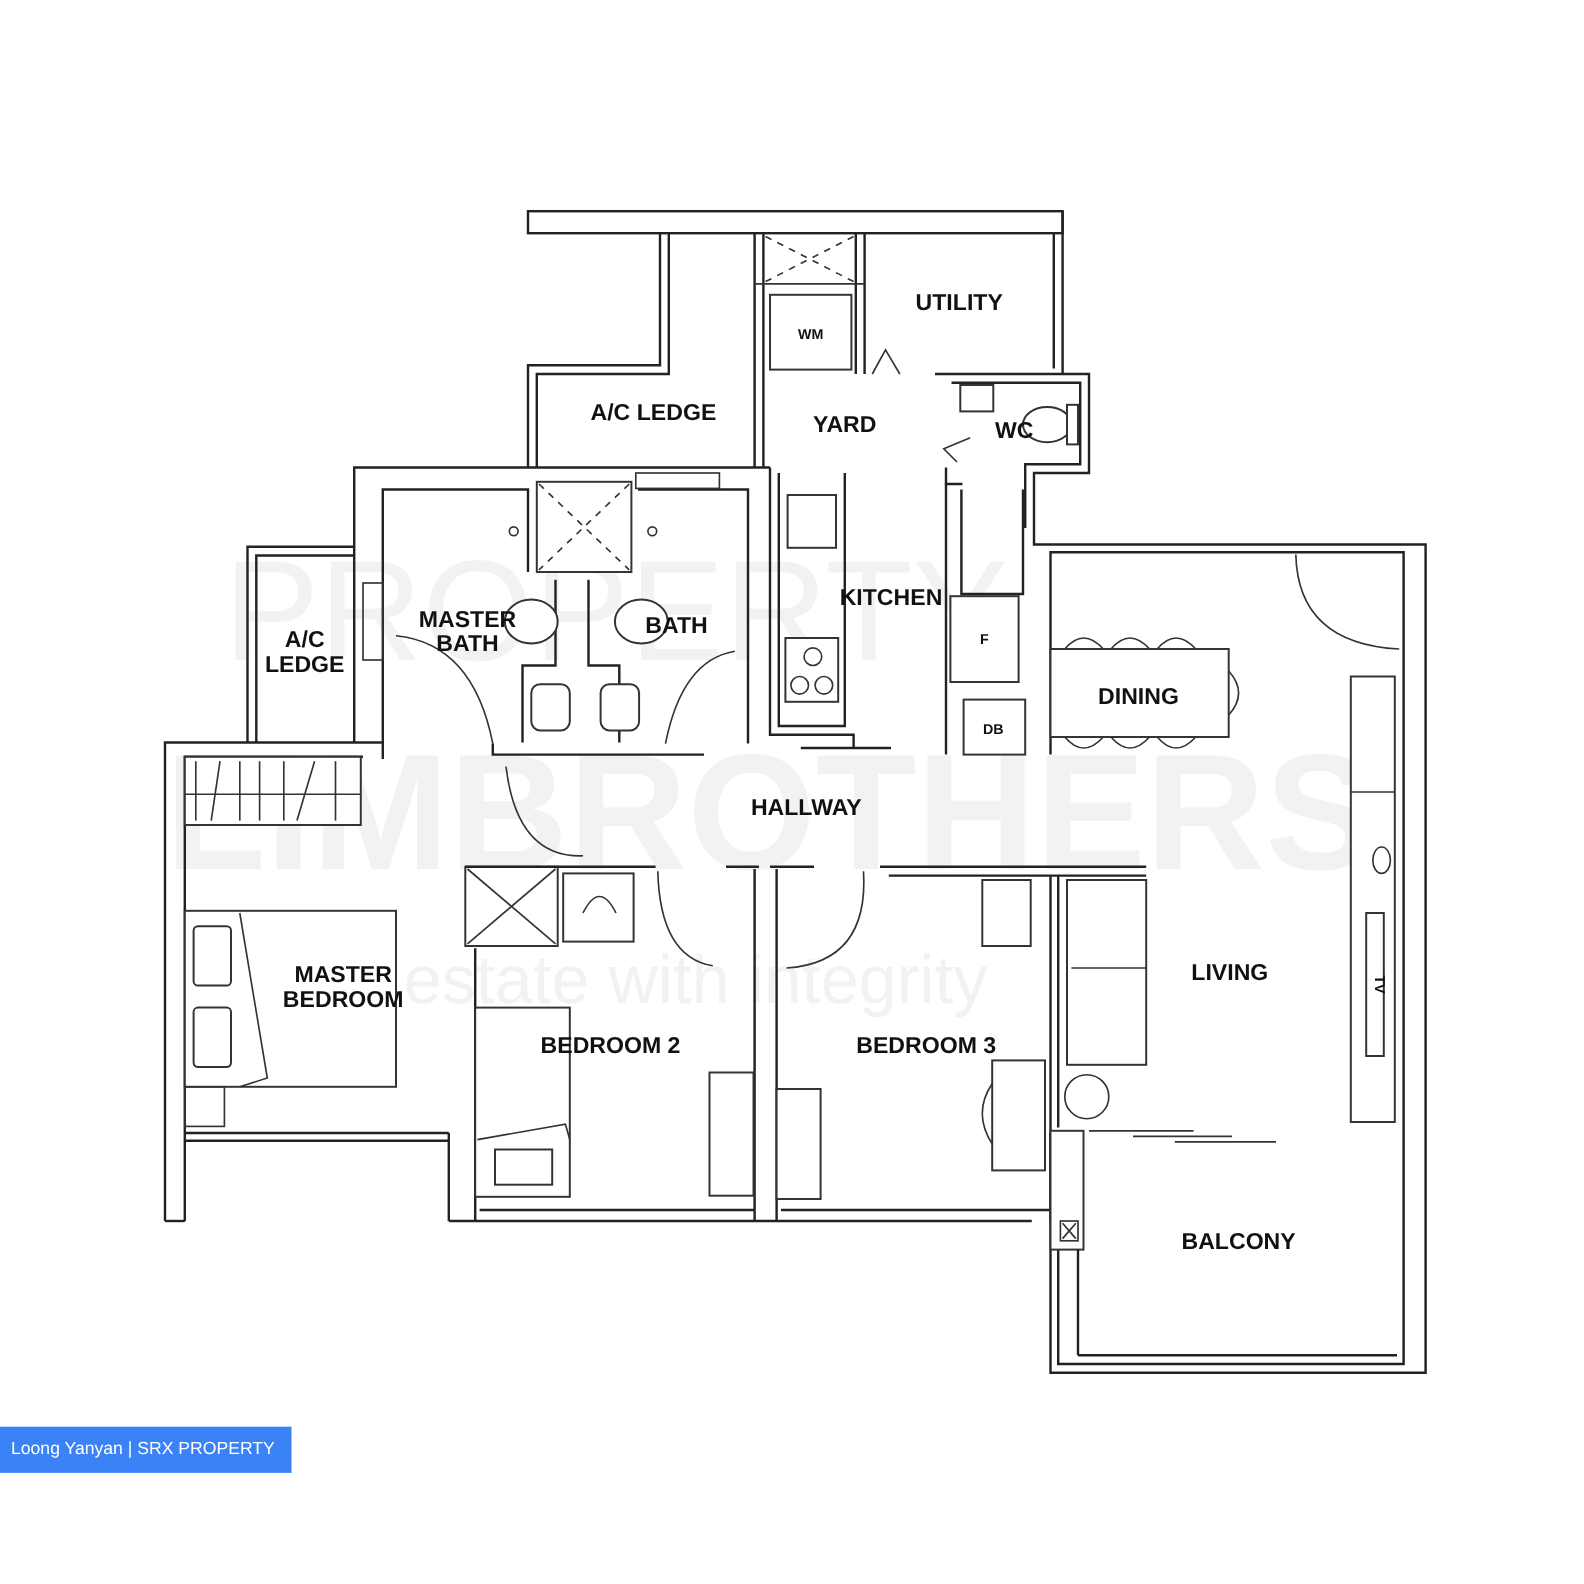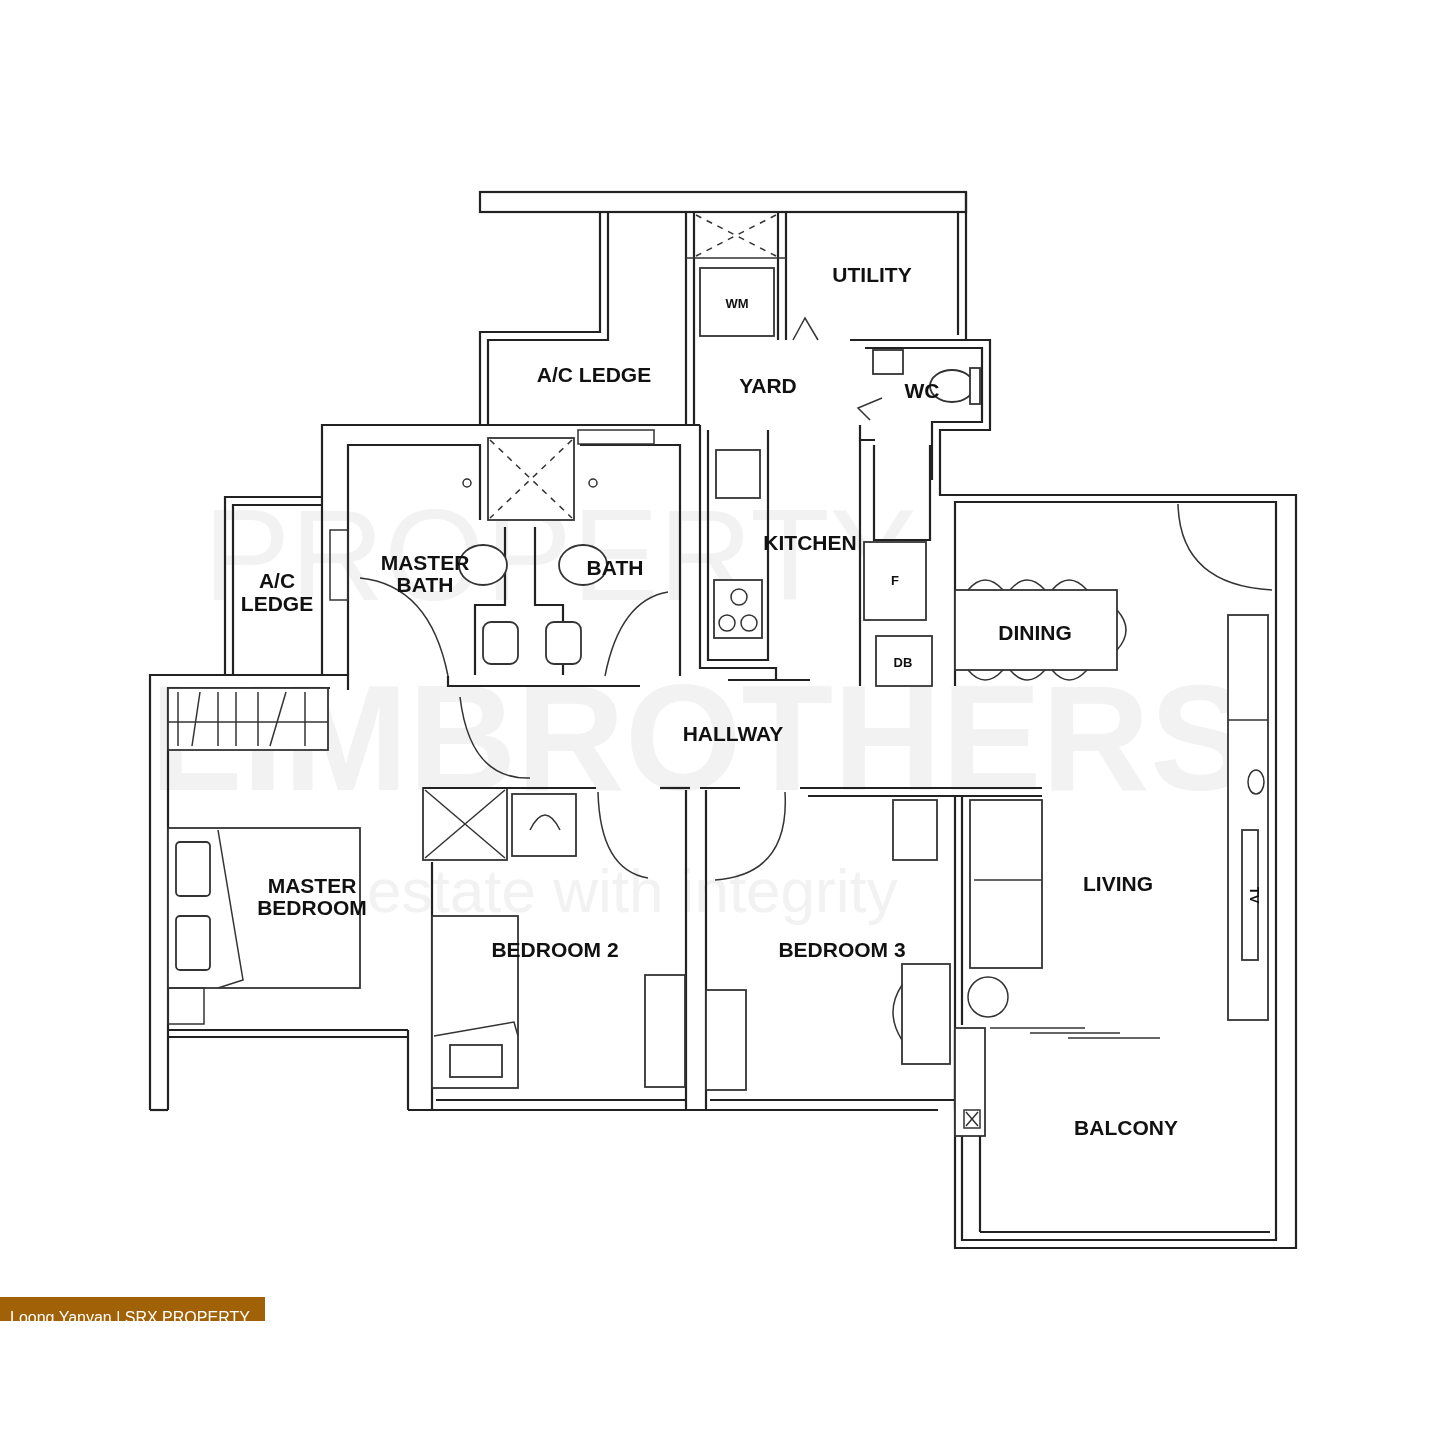--- a/index.html
+++ b/index.html
@@ -5,21 +5,21 @@
   html, body { margin:0; padding:0; background:#ffffff; }
   body { width:1440px; height:1440px; position:relative; overflow:hidden; font-family:"Liberation Sans", sans-serif; }
   #plan { position:absolute; left:0; top:0; width:1440px; height:1440px; }
   .wall { fill:none; stroke:#222; stroke-width:2.2; }
   .thin { fill:none; stroke:#333; stroke-width:1.5; }
   .fix { fill:#fff; stroke:#333; stroke-width:1.8; }
   .dash { fill:none; stroke:#333; stroke-width:1.5; stroke-dasharray:6 6; }
   .room-label { font-family:"Liberation Sans", sans-serif; font-weight:700; font-size:21px; fill:#111; text-anchor:middle; }
   .small-label { font-family:"Liberation Sans", sans-serif; font-weight:700; font-size:13px; fill:#111; text-anchor:middle; }
   .wm { font-family:"Liberation Sans", sans-serif; fill:#f2f2f2; text-anchor:middle; }
-  .credit { position:absolute; left:0; top:1297px; width:265px; height:24px; background:#a16207; color:#fff;
+  .credit { position:absolute; left:0; top:1297px; width:265px; height:42px; background:#3b82f6; color:#fff;
             font-family:"Liberation Sans", sans-serif; font-size:16px; line-height:42px; padding-left:10px; box-sizing:border-box; white-space:nowrap; }
 </style>
 </head>
 <body>
 
 <svg id="plan" viewBox="0 0 1440 1440" xmlns="http://www.w3.org/2000/svg">
 
   <g>
     <text class="wm" x="560" y="600" font-size="130">PROPERTY</text>
     <text class="wm" x="700" y="790" font-size="150" font-weight="700">LIMBROTHERS</text>

